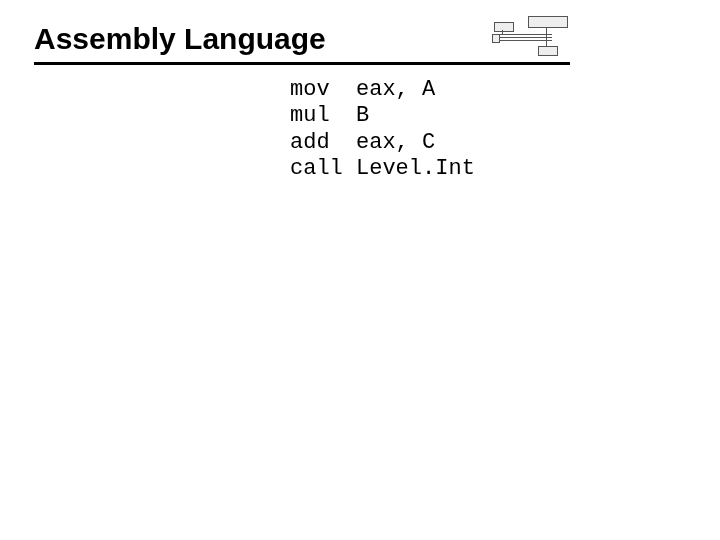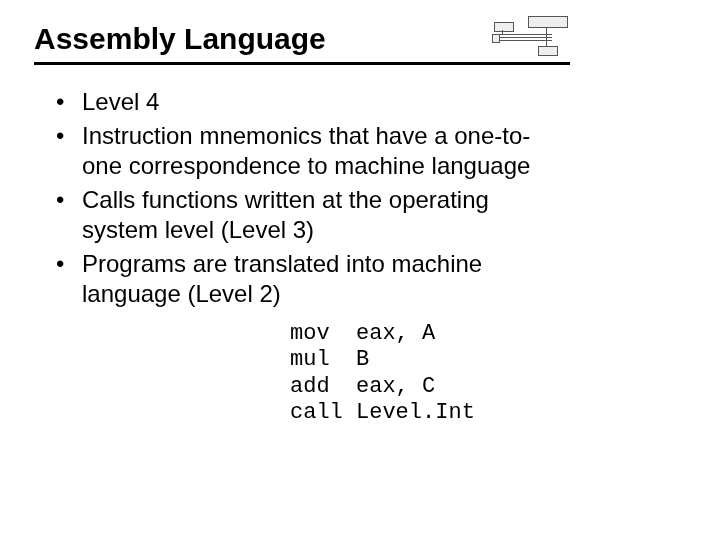--- a/index.html
+++ b/index.html
@@ -87,25 +87,19 @@
       <div class="line" style="left:0px; top:18px; width:60px; height:1px;"></div>
       <div class="line" style="left:0px; top:21px; width:60px; height:1px;"></div>
       <div class="line" style="left:0px; top:24px; width:60px; height:1px;"></div>
       <div class="box" style="left:0px; top:18px; width:6px; height:7px;"></div>
       <div class="box" style="left:46px; top:30px; width:18px; height:8px;"></div>
       <div class="line" style="left:54px; top:12px; width:1px; height:18px;"></div>
       <div class="line" style="left:10px; top:14px; width:1px; height:5px;"></div>
     </div>
   </div>
 
-  <ul class="bullets">
-    <li>Level 4</li>
-    <li>Instruction mnemonics that have a one-to-one correspondence to machine language</li>
-    <li>Calls functions written at the operating system level (Level 3)</li>
-    <li>Programs are translated into machine language (Level 2)</li>
-  </ul>
 
   <div class="code">mov  eax, A
 mul  B
 add  eax, C
 call Level.Int</div>
 
 </div>
 
 </body></html>

